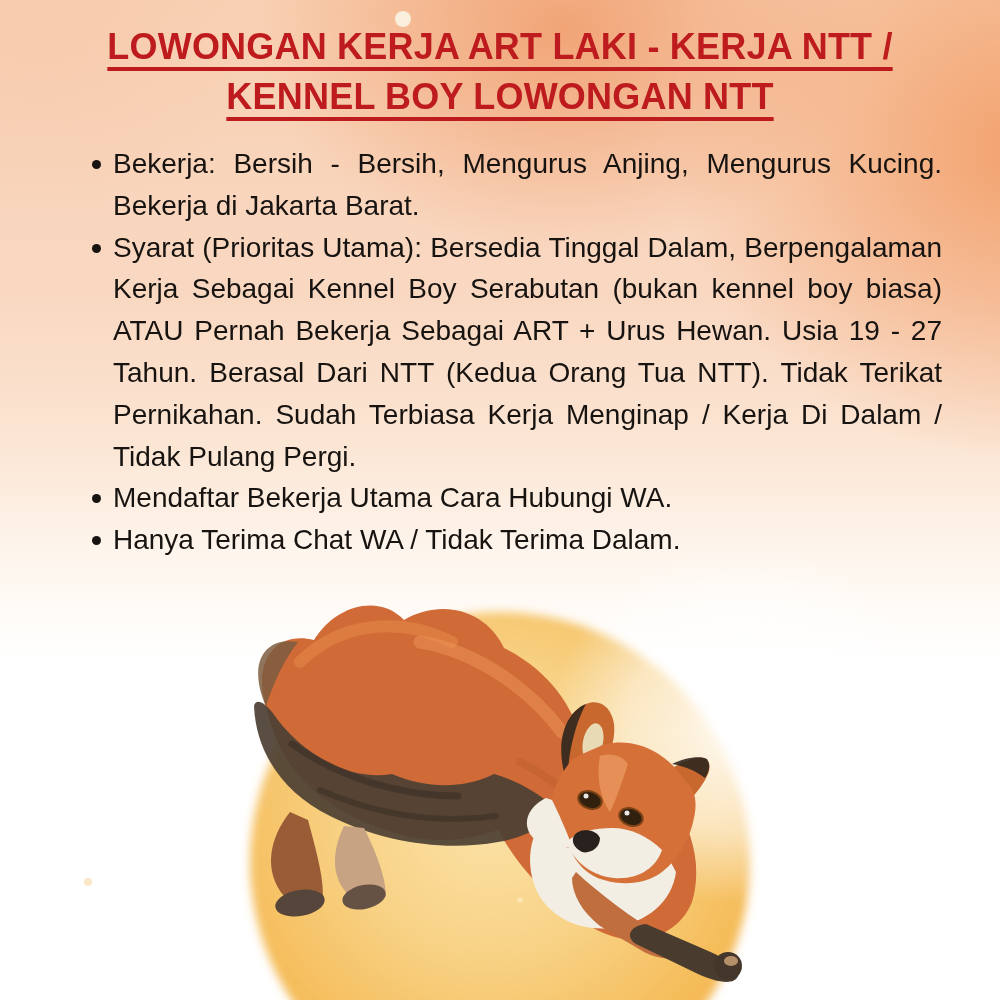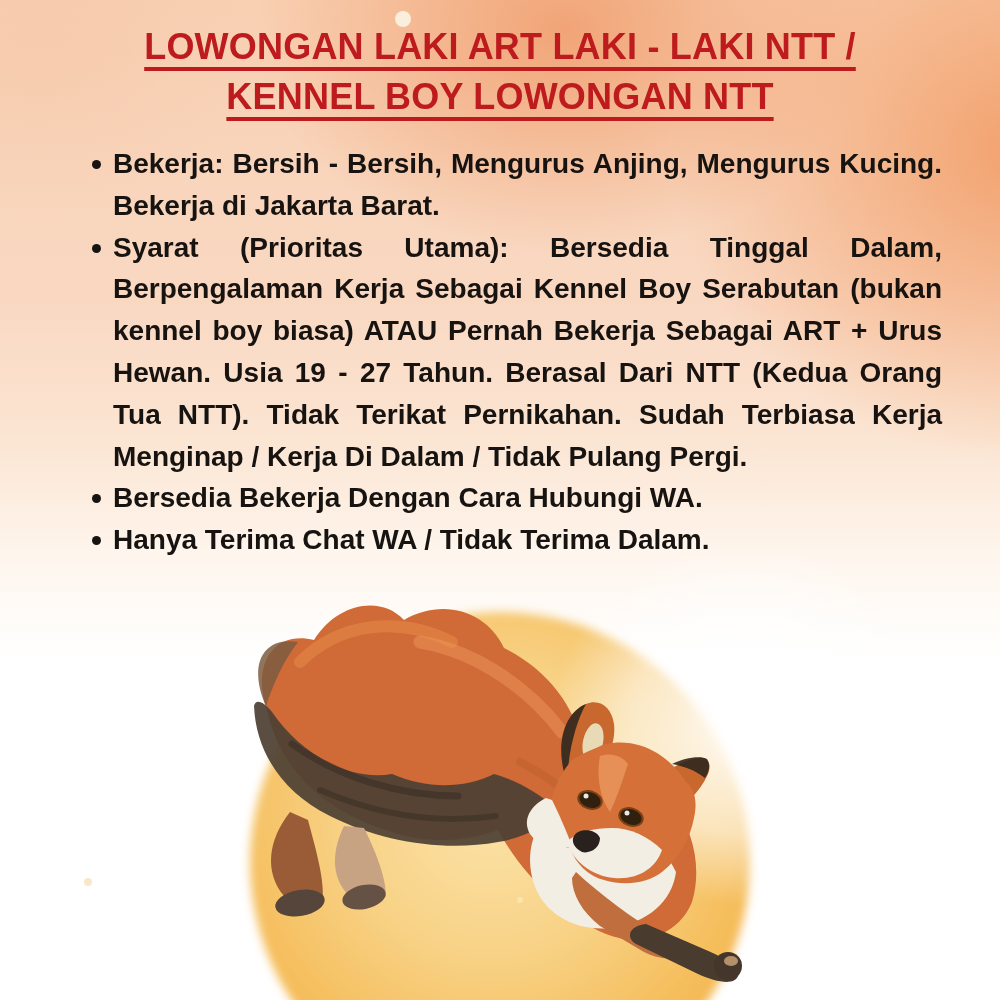--- a/index.html
+++ b/index.html
@@ -27,21 +27,21 @@
     display:block;
   }
   .title .tline span{
     text-decoration:underline;
     text-decoration-thickness:4px;
     text-underline-offset:8px;
   }
   ul.details{
     list-style:none;
     margin:21px 58px 10px 90px;padding:0;
-    color:#171310;font-weight:bold;font-size:28px;line-height:41.8px;
+    color:#171310;font-weight:normal;font-size:28px;line-height:41.8px;
   }
   ul.details li{
     position:relative;padding-left:23px;margin:0;
     text-align:justify;
   }
   ul.details li::before{
     content:"";position:absolute;left:2px;top:17px;
     width:9px;height:9px;border-radius:50%;background:#171310;
   }
 </style>
@@ -163,24 +163,24 @@
         <ellipse cx="631" cy="817" rx="12" ry="8.5" fill="#32200F" stroke="#7A4114" stroke-width="2" transform="rotate(18 631 817)"></ellipse>
         <circle cx="627" cy="813" r="2.5" fill="#FFFFFF" opacity="0.9"></circle>
       </g>
 
       <path fill="#28211D" d="M 574,836 C 578,828 596,828 600,838 C 600,848 590,854 582,852 C 574,848 571,841 574,836 Z"></path>
     </g>
   </svg>
 
   <div class="content">
     <header class="title">
-      <span class="tline"><span>LOWONGAN LAKI ART LAKI - LAKI NTT /</span></span>
+      <span class="tline"><span>LOWONGAN KERJA ART LAKI - KERJA NTT /</span></span>
       <span class="tline"><span>KENNEL BOY LOWONGAN NTT</span></span>
     </header>
 
     <ul class="details">
       <li>Bekerja: Bersih - Bersih, Mengurus Anjing, Mengurus Kucing. Bekerja di Jakarta Barat.</li>
       <li>Syarat (Prioritas Utama): Bersedia Tinggal Dalam, Berpengalaman Kerja Sebagai Kennel Boy Serabutan (bukan kennel boy biasa) ATAU Pernah Bekerja Sebagai ART + Urus Hewan. Usia 19 - 27 Tahun. Berasal Dari NTT (Kedua Orang Tua NTT). Tidak Terikat Pernikahan. Sudah Terbiasa Kerja Menginap / Kerja Di Dalam / Tidak Pulang Pergi.</li>
-      <li>Bersedia Bekerja Dengan Cara Hubungi WA.</li>
+      <li>Mendaftar Bekerja Utama Cara Hubungi WA.</li>
       <li>Hanya Terima Chat WA / Tidak Terima Dalam.</li>
     </ul>
   </div>
 </div>
 
 </body></html>

